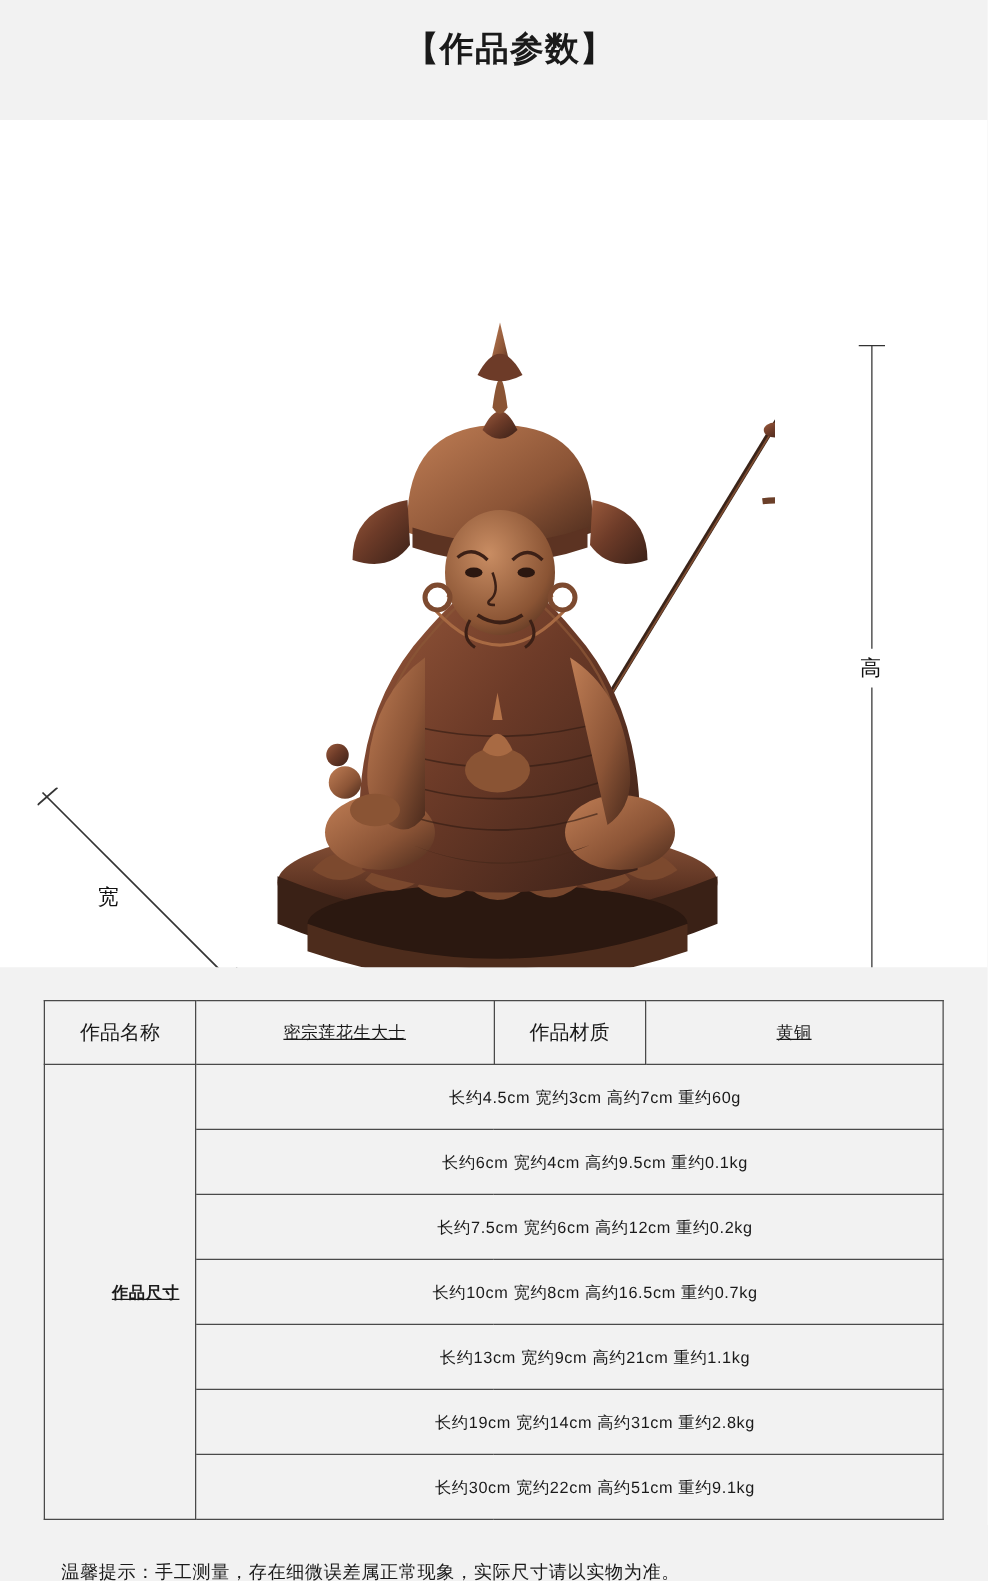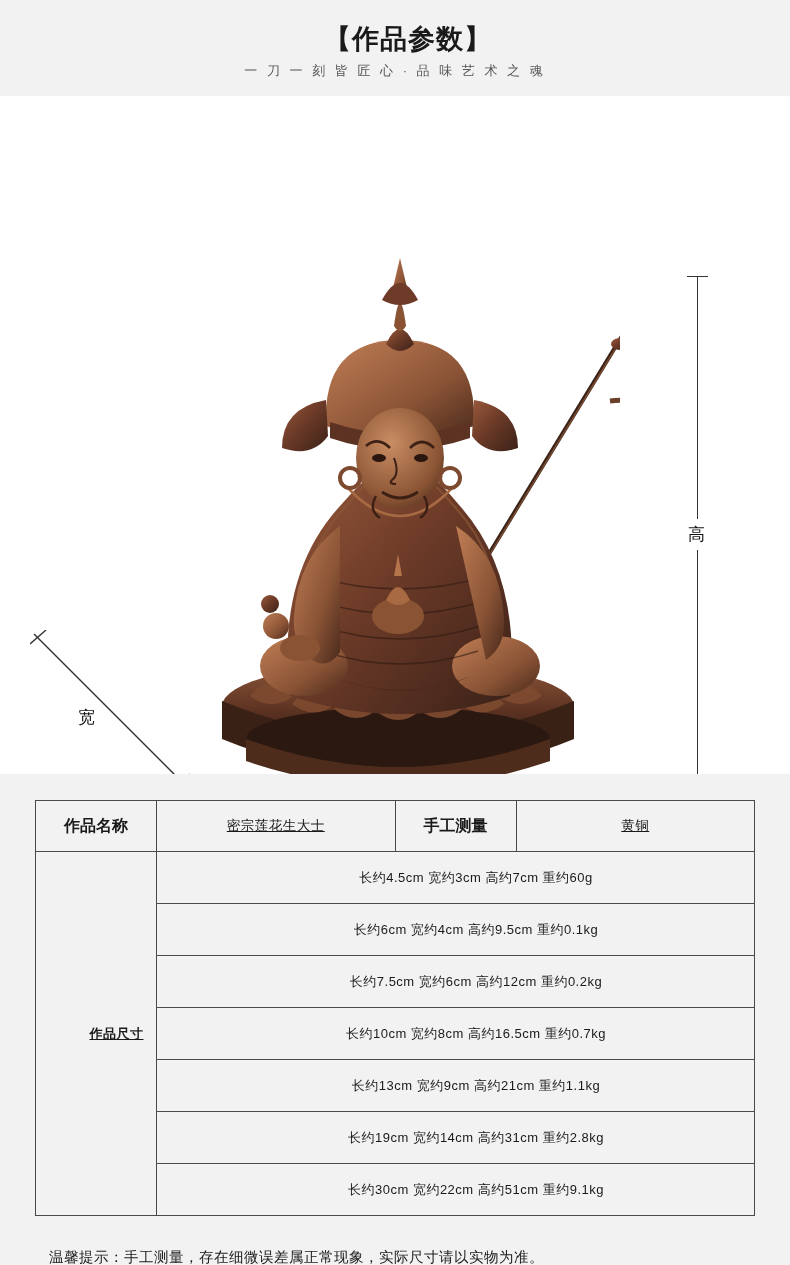--- a/index.html
+++ b/index.html
@@ -120,21 +120,21 @@
   }
   table.spec td {
     border: 1px solid #4a4a4a;
     text-align: center;
     vertical-align: middle;
     color: #1a1a1a;
   }
   .cell-label {
     width: 118px;
     font-size: 16px;
-    font-weight: bold;
+    font-weight: normal;
     height: 48px;
     margin-top: 16px;
   }
   .cell-value {
     font-size: 13.5px;
     height: 48px;
     letter-spacing: 0.5px;
     text-decoration: underline;
   }
   .cell-size-label {
@@ -159,21 +159,20 @@
     box-sizing: border-box;
   }
 </style>
 </head>
 <body>
 
 <div class="page">
 
   <div class="header">
     <div class="header-title">【作品参数】</div>
-    <div class="header-sub">一 刀 一 刻 皆 匠 心 · 品 味 艺 术 之 魂</div>
   </div>
 
   <div class="showcase">
 
     <div class="statue">
       <svg width="440" height="600" viewBox="0 0 440 600" xmlns="http://www.w3.org/2000/svg">
         <defs>
           <linearGradient id="bronze" x1="0" y1="0" x2="1" y2="1">
             <stop offset="0%" stop-color="#9a5a3c"></stop>
             <stop offset="45%" stop-color="#6d3b28"></stop>
@@ -302,21 +301,21 @@
     </svg>
     <div class="label-width">宽</div>
   </div>
 
   <div class="spec-wrap">
     <table class="spec">
       <tbody>
         <tr>
           <td class="cell-label">作品名称</td>
           <td class="cell-value">密宗莲花生大士</td>
-          <td class="cell-label">手工测量</td>
+          <td class="cell-label">作品材质</td>
           <td class="cell-value">黄铜</td>
         </tr>
         <tr class="size-row">
           <td class="cell-size-label" rowspan="7">作品尺寸</td>
           <td colspan="3">长约4.5cm   宽约3cm   高约7cm   重约60g</td>
         </tr>
         <tr class="size-row">
           <td colspan="3">长约6cm    宽约4cm   高约9.5cm   重约0.1kg</td>
         </tr>
         <tr class="size-row">

